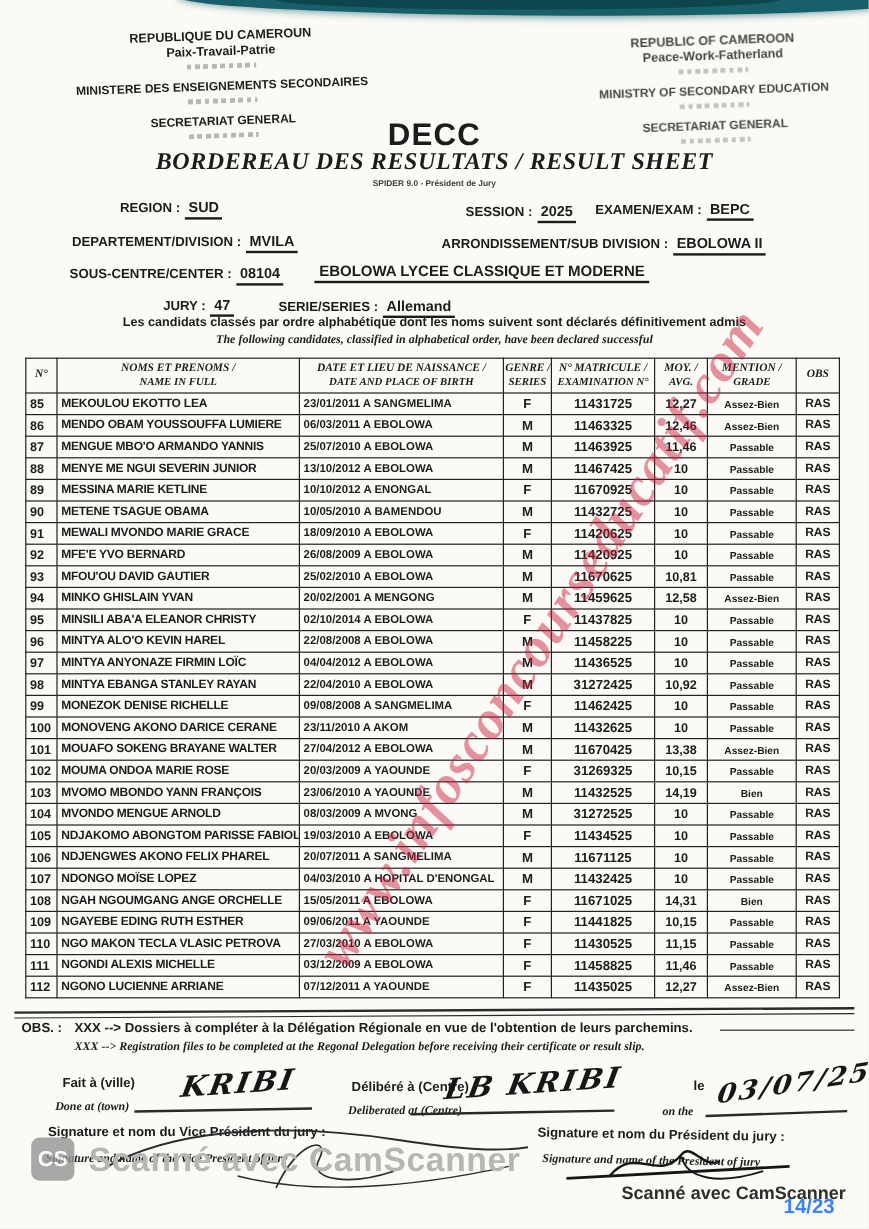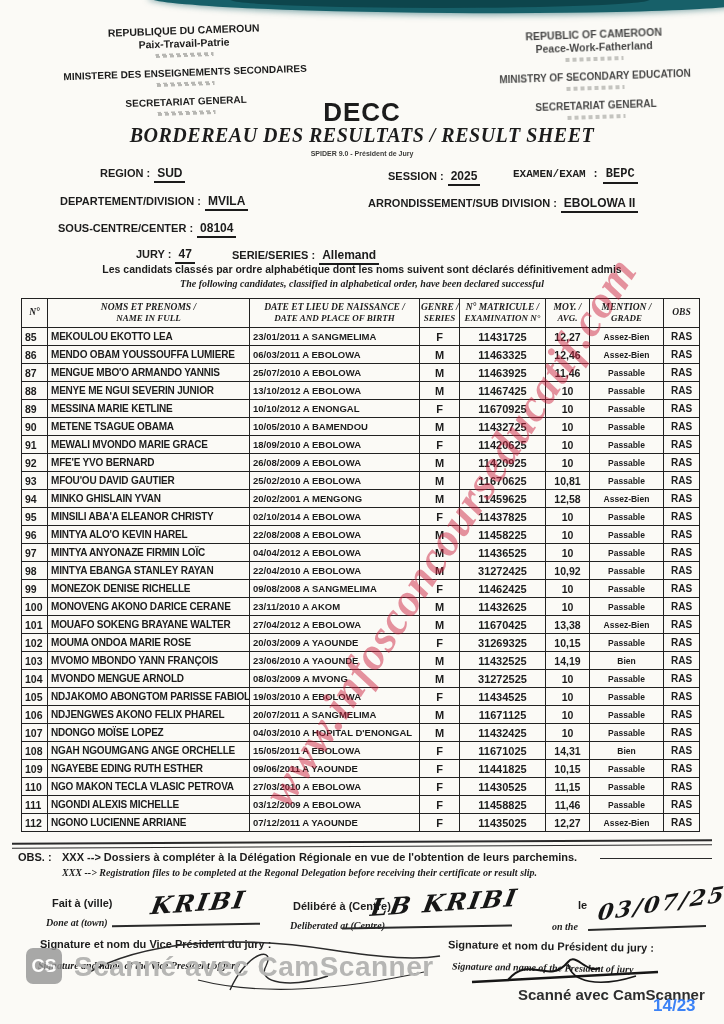--- a/index.html
+++ b/index.html
@@ -130,32 +130,33 @@
   <div class="org-title">DECC</div>
   <div class="doc-title">BORDEREAU DES RESULTATS / RESULT SHEET</div>
   <div class="doc-subtitle">SPIDER 9.0 - Président de Jury</div>
 
   <div class="meta-item" style="left:100px;top:166px;">
     <span>REGION :</span><span class="mvalue">SUD</span>
   </div>
   <div class="meta-item" style="left:388px;top:169px;">
     <span>SESSION :</span><span class="mvalue">2025</span>
   </div>
-  <div class="meta-item" style="left:513px;top:167px;font-family:Liberation Mono, monospace;">
+  <div class="meta-item" style="left:496px;top:167px;">
     <span>EXAMEN/EXAM :</span><span class="mvalue">BEPC</span>
   </div>
   <div class="meta-item" style="left:368px;top:196px;">
     <span>ARRONDISSEMENT/SUB DIVISION :</span><span class="mvalue">EBOLOWA II</span>
   </div>
   <div class="meta-item" style="left:60px;top:194px;">
     <span>DEPARTEMENT/DIVISION :</span><span class="mvalue">MVILA</span>
   </div>
   <div class="meta-item" style="left:58px;top:221px;">
     <span>SOUS-CENTRE/CENTER :</span><span class="mvalue">08104</span>
   </div>
+  <div class="center-name" style="left:262px;top:219px;">EBOLOWA LYCEE CLASSIQUE ET MODERNE</div>
   <div class="meta-item" style="left:136px;top:247px;">
     <span>JURY :</span><span class="mvalue">47</span>
   </div>
   <div class="meta-item" style="left:232px;top:248px;">
     <span>SERIE/SERIES :</span><span class="mvalue">Allemand</span>
   </div>
 
   <div class="note note-fr">Les candidats classés par ordre alphabétique dont les noms suivent sont déclarés définitivement admis</div>
   <div class="note note-en">The following candidates, classified in alphabetical order, have been declared successful</div>
 

